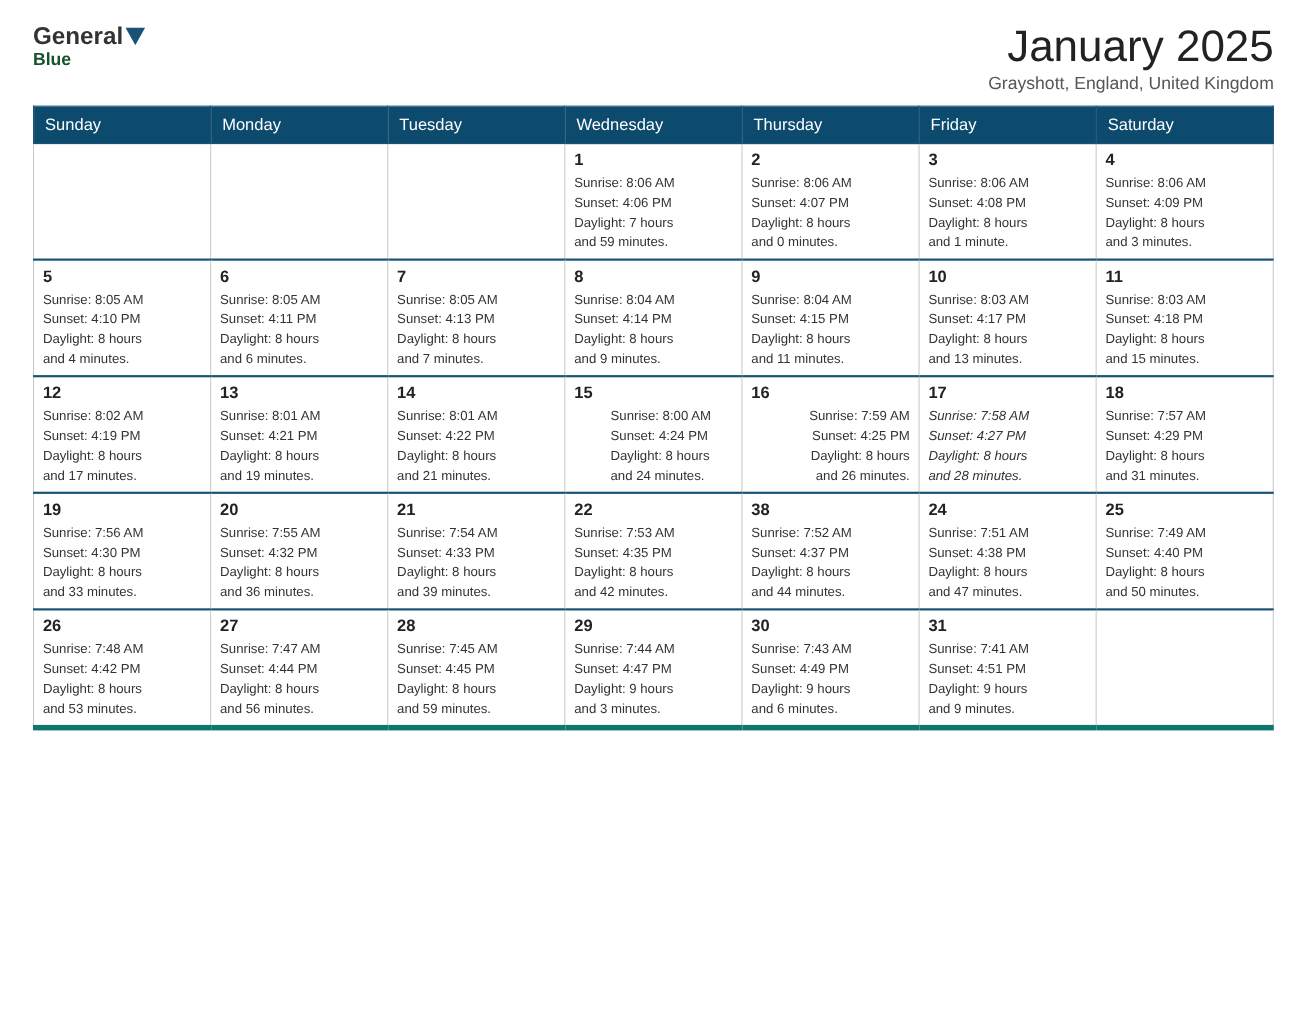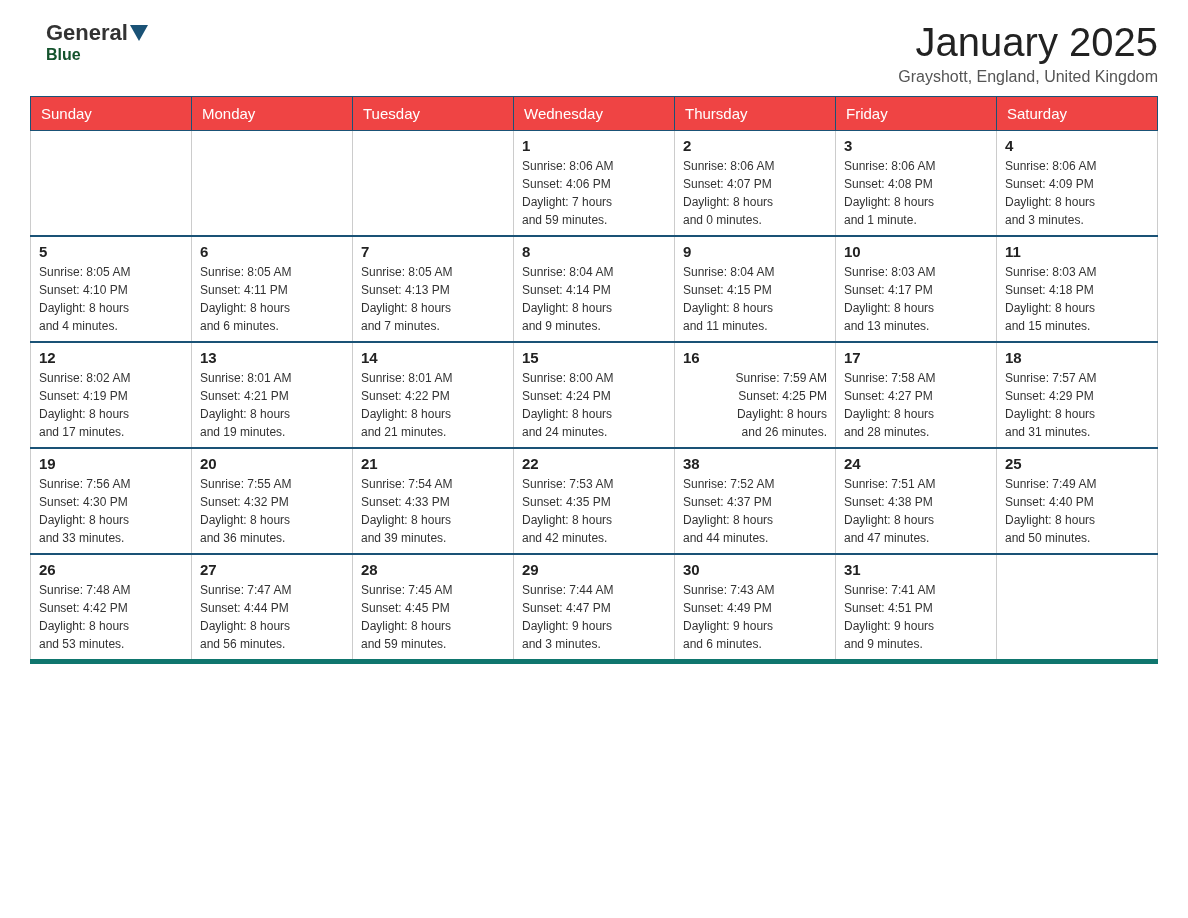--- a/index.html
+++ b/index.html
@@ -23,21 +23,20 @@
     }
     .logo-blue {
       font-size: 16px;
       font-weight: bold;
       color: #14532d;
     }
     .logo-block {
       display: flex;
       flex-direction: column;
       align-items: flex-start;
-      margin-left: 16px;
     }
     .logo-top-row {
       display: flex;
       align-items: center;
     }
     .title-area {
       text-align: right;
     }
     .calendar-title {
       font-size: 40px;
@@ -49,21 +48,21 @@
       font-size: 16px;
       color: #555;
       margin-top: 4px;
     }
     table {
       width: 100%;
       border-collapse: collapse;
       margin-top: 10px;
     }
     th {
-      background-color: #ef4444;
+      background-color: #0c4a6e;
       color: #fff;
       font-size: 15px;
       font-weight: normal;
       padding: 8px 10px;
       text-align: left;
       border: 1px solid #1a5276;
     }
     td {
       vertical-align: top;
       padding: 6px 8px;
@@ -234,35 +233,35 @@
         </td>
         <td>
           <div class="day-number">14</div>
           <div class="day-info" style="white-space: pre-line;">Sunrise: 8:01 AM
 Sunset: 4:22 PM
 Daylight: 8 hours
 and 21 minutes.</div>
         </td>
         <td>
           <div class="day-number">15</div>
-          <div class="day-info" style="white-space: pre-line;">Sunrise: 8:00 AM
+          <div class="day-info" style="white-space: pre-line; margin-left: 33px;">Sunrise: 8:00 AM
 Sunset: 4:24 PM
 Daylight: 8 hours
 and 24 minutes.</div>
         </td>
         <td>
           <div class="day-number">16</div>
           <div class="day-info" style="white-space: pre-line; text-align: right;">Sunrise: 7:59 AM
 Sunset: 4:25 PM
 Daylight: 8 hours
 and 26 minutes.</div>
         </td>
         <td>
           <div class="day-number">17</div>
-          <div class="day-info" style="white-space: pre-line;">Sunrise: 7:58 AM
+          <div class="day-info" style="white-space: pre-line; font-style: italic;">Sunrise: 7:58 AM
 Sunset: 4:27 PM
 Daylight: 8 hours
 and 28 minutes.</div>
         </td>
         <td>
           <div class="day-number">18</div>
           <div class="day-info" style="white-space: pre-line;">Sunrise: 7:57 AM
 Sunset: 4:29 PM
 Daylight: 8 hours
 and 31 minutes.</div>

